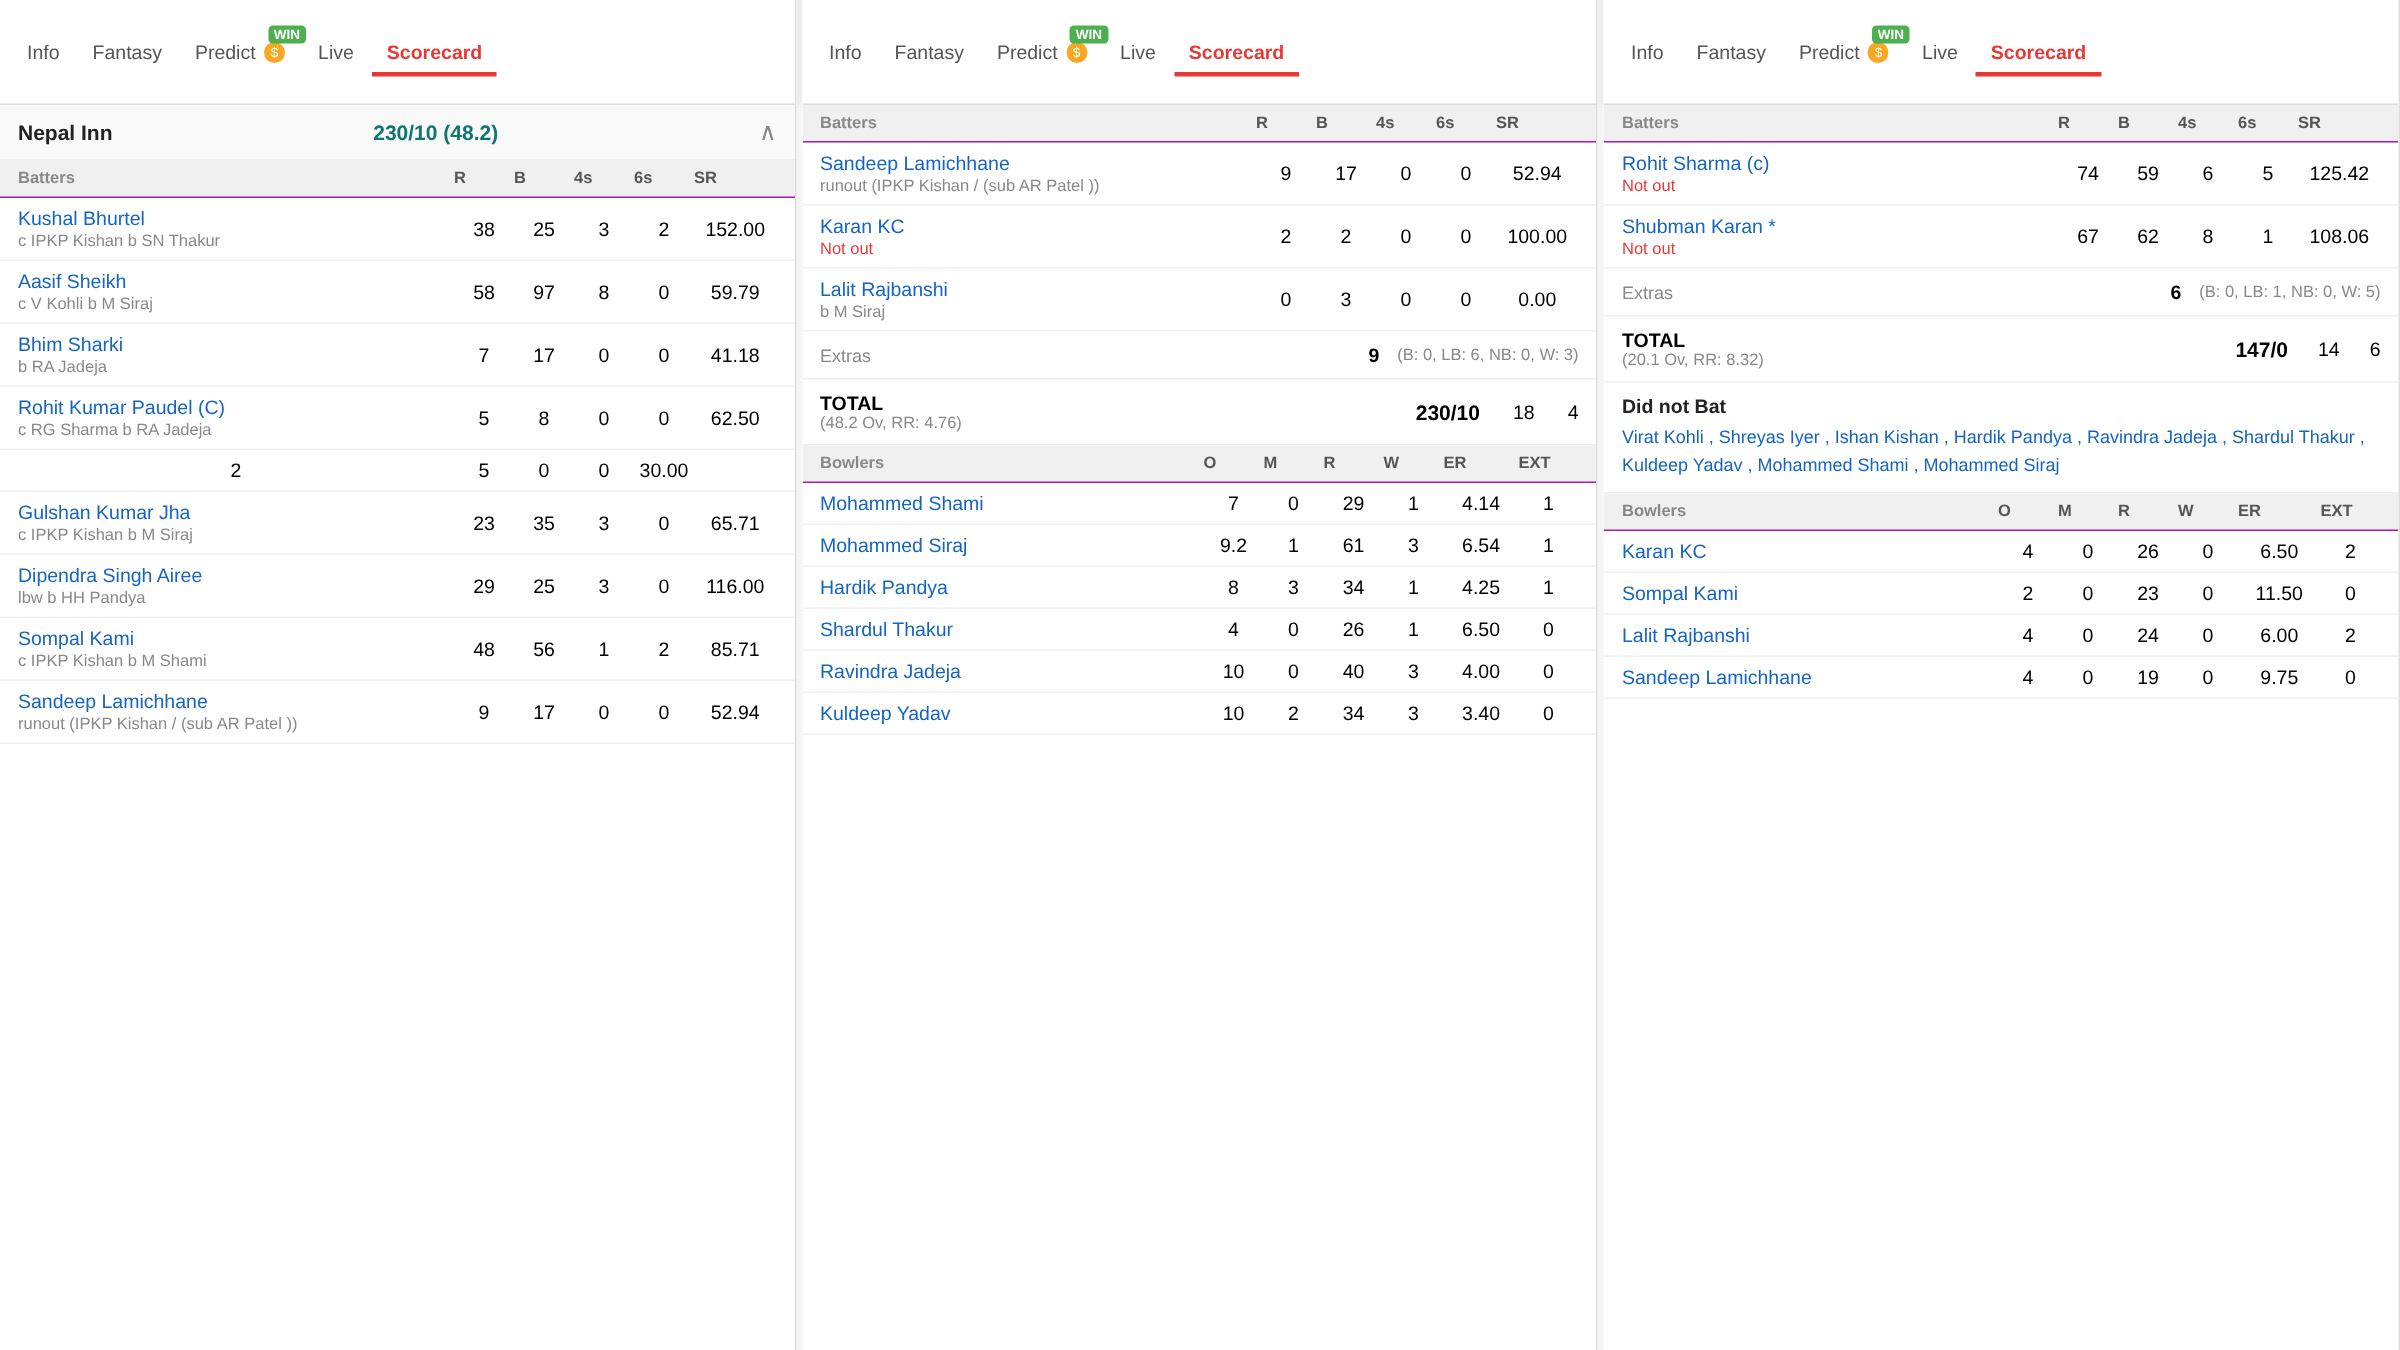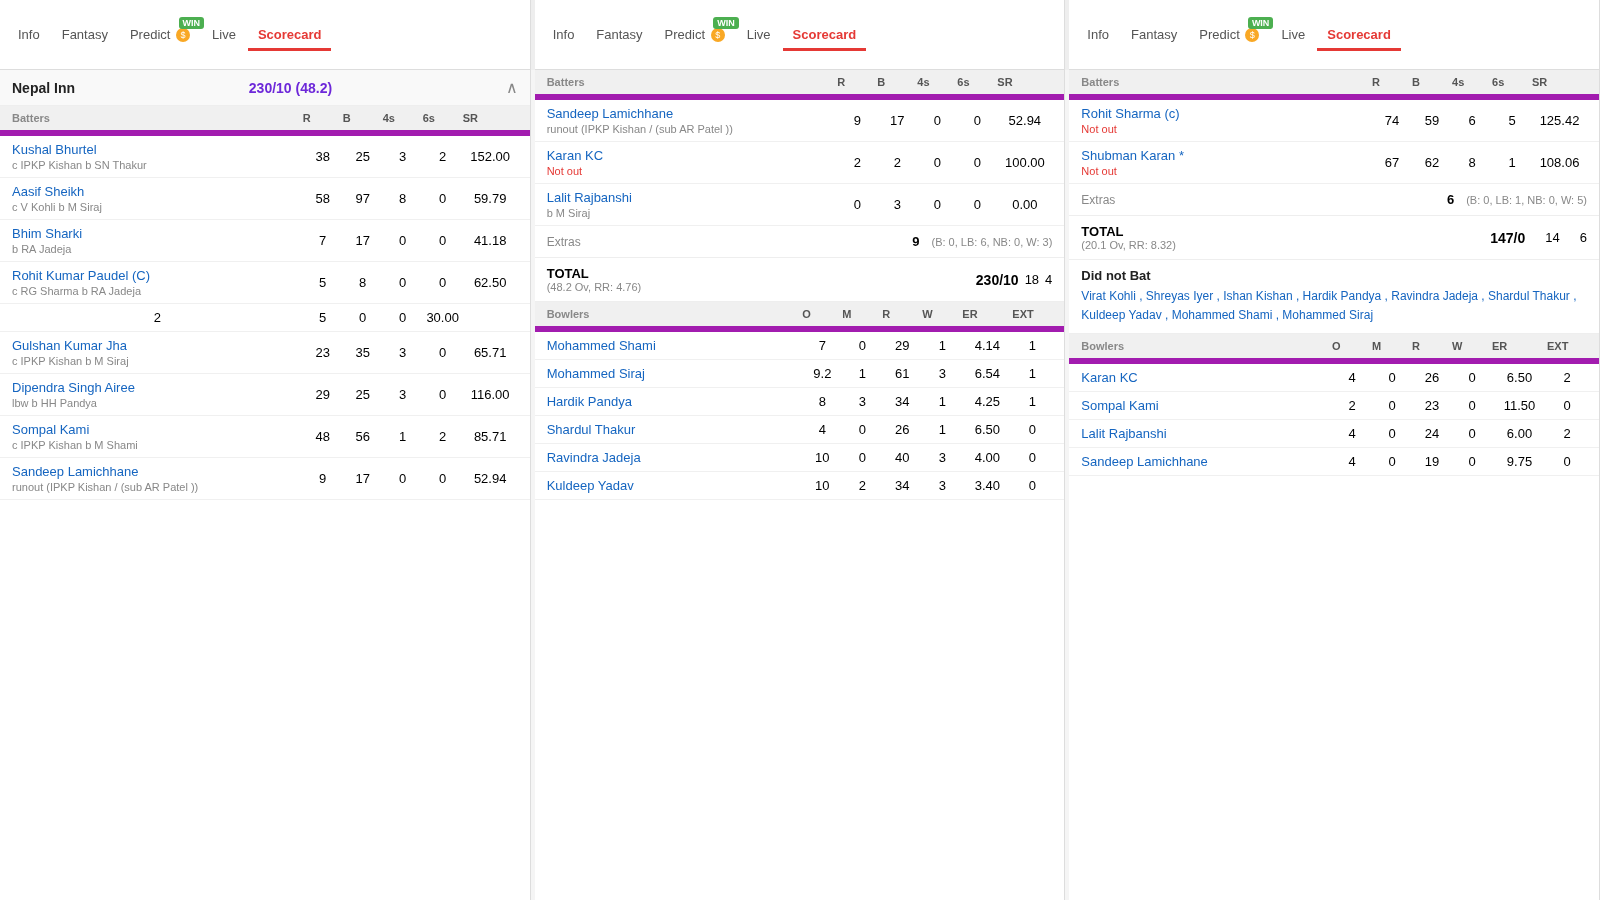--- a/index.html
+++ b/index.html
@@ -101,37 +101,37 @@
 
     .innings-title {
       font-weight: bold;
       font-size: 14px;
       color: #222;
     }
 
     .innings-score {
       font-weight: bold;
       font-size: 14px;
-      color: #6d28d9;
+      color: #0f766e;
     }
 
     .chevron {
       font-size: 16px;
       color: #888;
       cursor: pointer;
     }
 
     .table-header {
       display: grid;
       padding: 6px 12px;
       background: #f0f0f0;
       font-size: 11px;
       color: #888;
       font-weight: bold;
-      border-bottom: 6px solid #a21caf;
+      border-bottom: 1px solid #a21caf;
     }
 
     .batters-header { grid-template-columns: 1fr 40px 40px 40px 40px 55px; }
     .bowlers-header { grid-template-columns: 1fr 40px 40px 40px 40px 50px 40px; }
     .bowlers-header-india { grid-template-columns: 1fr 40px 40px 40px 40px 55px 40px; }
 
     .batter-row, .bowler-row {
       padding: 6px 12px;
       border-bottom: 1px solid #f0f0f0;
     }
@@ -395,21 +395,21 @@
         <span class="extras-detail">(B: 0, LB: 6, NB: 0, W: 3)</span>
       </span>
     </div>
 
     <div style="padding:8px 12px;border-bottom:1px solid #eee;">
       <div style="display:flex;justify-content:space-between;align-items:center;">
         <div>
           <div class="total-label">TOTAL</div>
           <div class="total-detail">(48.2 Ov, RR: 4.76)</div>
         </div>
-        <div style="display:flex;gap:6px;align-items:center;">
+        <div style="display:flex;gap:22px;align-items:center;">
           <span class="total-score">230/10</span>
           <span>18</span>
           <span>4</span>
         </div>
       </div>
     </div>
 
     <div class="table-header bowlers-header">
       <span>Bowlers</span>
       <span class="stat-label">O</span>

